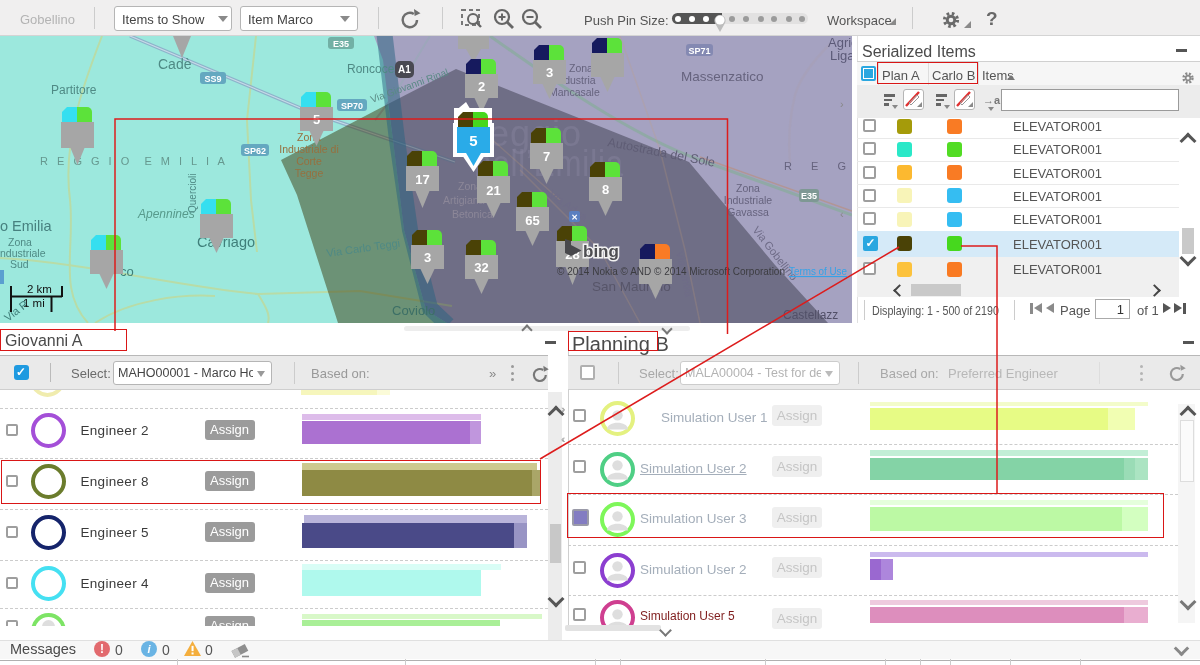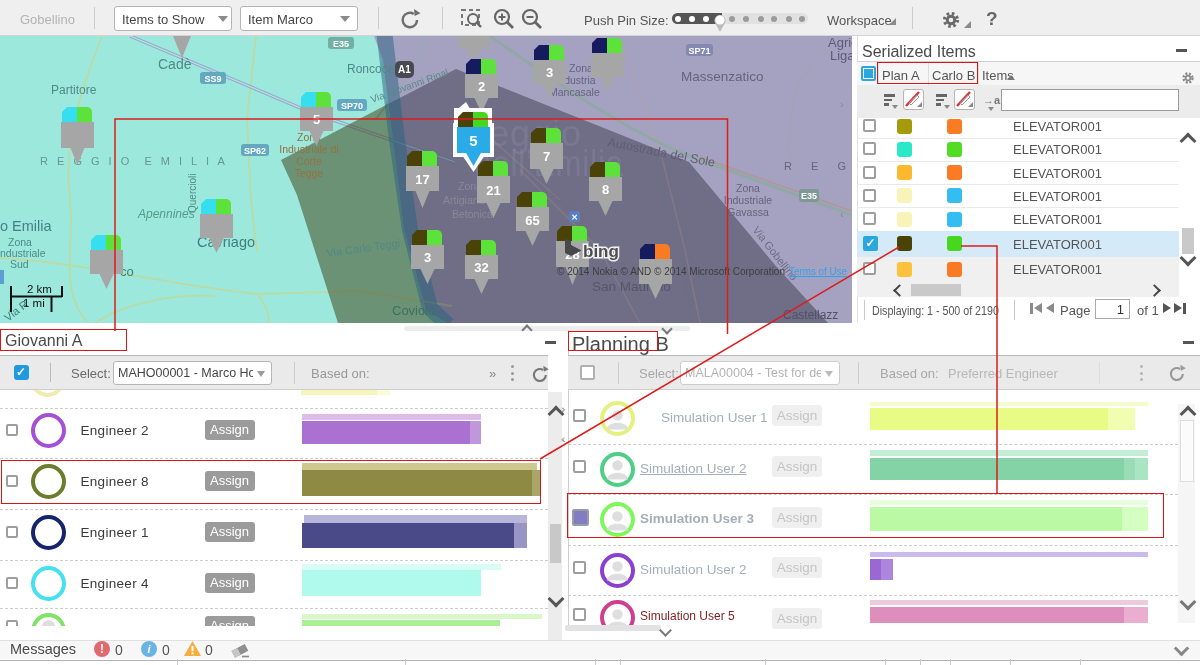--- a/index.html
+++ b/index.html
@@ -460,21 +460,21 @@
 <span class="cb" style="position:absolute;left:6px;top:474.5px;width:12px;height:12px;"></span>
 <div class="ring" style="left:31px;top:464px;width:35px;height:35px;border:4.5px solid #6b7c2c;"></div>
 <div class="abs" style="left:80.5px;top:474px;font-size:13.5px;color:#3a3a3a;letter-spacing:0.3px;">Engineer 8</div>
 <div class="assignA" style="left:204.5px;top:470.5px;">Assign</div>
 <div class="bar" style="left:302px;top:463px;width:235px;height:7.4px;background:#cdc88f;"></div>
 <div class="bar" style="left:302px;top:470.4px;width:229.5px;height:25.6px;background:#8e8a44;"></div>
 <div class="bar" style="left:531.5px;top:470.4px;width:8px;height:25.6px;background:#aaa668;"></div>
 
 <span class="cb" style="position:absolute;left:6px;top:525.5px;width:12px;height:12px;"></span>
 <div class="ring" style="left:31px;top:515px;width:35px;height:35px;border:4.5px solid #15246b;"></div>
-<div class="abs" style="left:80.5px;top:525px;font-size:13.5px;color:#3a3a3a;letter-spacing:0.3px;">Engineer 1</div>
+<div class="abs" style="left:80.5px;top:525px;font-size:13.5px;color:#3a3a3a;letter-spacing:0.3px;">Engineer 5</div>
 <div class="assignA" style="left:204.5px;top:521.5px;">Assign</div>
 <div class="bar" style="left:304px;top:515.2px;width:222.6px;height:7.8px;background:#b9b4da;"></div>
 <div class="bar" style="left:302px;top:523px;width:211.8px;height:25.4px;background:#4a4a88;"></div>
 <div class="bar" style="left:513.8px;top:523px;width:12.8px;height:25.4px;background:#9894c4;"></div>
 
 <span class="cb" style="position:absolute;left:6px;top:576.5px;width:12px;height:12px;"></span>
 <div class="ring" style="left:31px;top:566px;width:35px;height:35px;border:4.5px solid #45e0f2;"></div>
 <div class="abs" style="left:80.5px;top:576px;font-size:13.5px;color:#3a3a3a;letter-spacing:0.3px;">Engineer 4</div>
 <div class="assignA" style="left:204.5px;top:572.5px;">Assign</div>
 <div class="bar" style="left:302px;top:564px;width:199px;height:6.4px;background:#d9fdf6;"></div>
@@ -547,21 +547,21 @@
 <div class="bar" style="left:869.5px;top:457.9px;width:254.2px;height:22.2px;background:#84d3a6;"></div>
 <div class="bar" style="left:1123.7px;top:457.9px;width:11.3px;height:22.2px;background:#9adcb6;"></div>
 <div class="bar" style="left:1135px;top:457.9px;width:13px;height:22.2px;background:#abe4c2;"></div>
 
 <div class="abs" style="left:572px;top:509px;width:17px;height:17px;border:2px solid #9a9aa8;border-radius:2px;background:#837cc2;box-sizing:border-box;"></div>
 <div class="ring" style="left:599.5px;top:502px;width:35px;height:35px;border:4.5px solid #7ef75a;"></div>
 <svg class="abs" style="left:604.5px;top:507.5px;" width="25" height="25" viewBox="0 0 24 24">
     <circle cx="12" cy="8" r="5" fill="#dedede"></circle>
     <path d="M2 21.5 C2 13 22 13 22 21.5 Z" fill="#dedede"></path>
   </svg>
-<div class="abs" style="left:640px;top:511px;font-size:13.5px;color:#a4aeba;font-weight:bold;">Simulation User 3</div>
+<div class="abs" style="left:640px;top:511px;font-size:13.5px;color:#a4aeba;">Simulation User 3</div>
 <div class="assignB" style="left:772px;top:506.5px;">Assign</div>
 <div class="bar" style="left:869.5px;top:500.4px;width:278.5px;height:4.6px;background:#e5ffdc;"></div>
 <div class="bar" style="left:869.5px;top:507px;width:252.3px;height:24.1px;background:#bcf9a4;"></div>
 <div class="bar" style="left:1121.8px;top:507px;width:26.2px;height:24.1px;background:#d3ffc0;"></div>
 
 <span class="cb" style="position:absolute;left:573px;top:560.5px;"></span>
 <div class="ring" style="left:599.5px;top:552.5px;width:35px;height:35px;border:4.5px solid #8c3ed0;"></div>
 <svg class="abs" style="left:604.5px;top:558px;" width="25" height="25" viewBox="0 0 24 24">
     <circle cx="12" cy="8" r="5" fill="#dedede"></circle>
     <path d="M2 21.5 C2 13 22 13 22 21.5 Z" fill="#dedede"></path>

